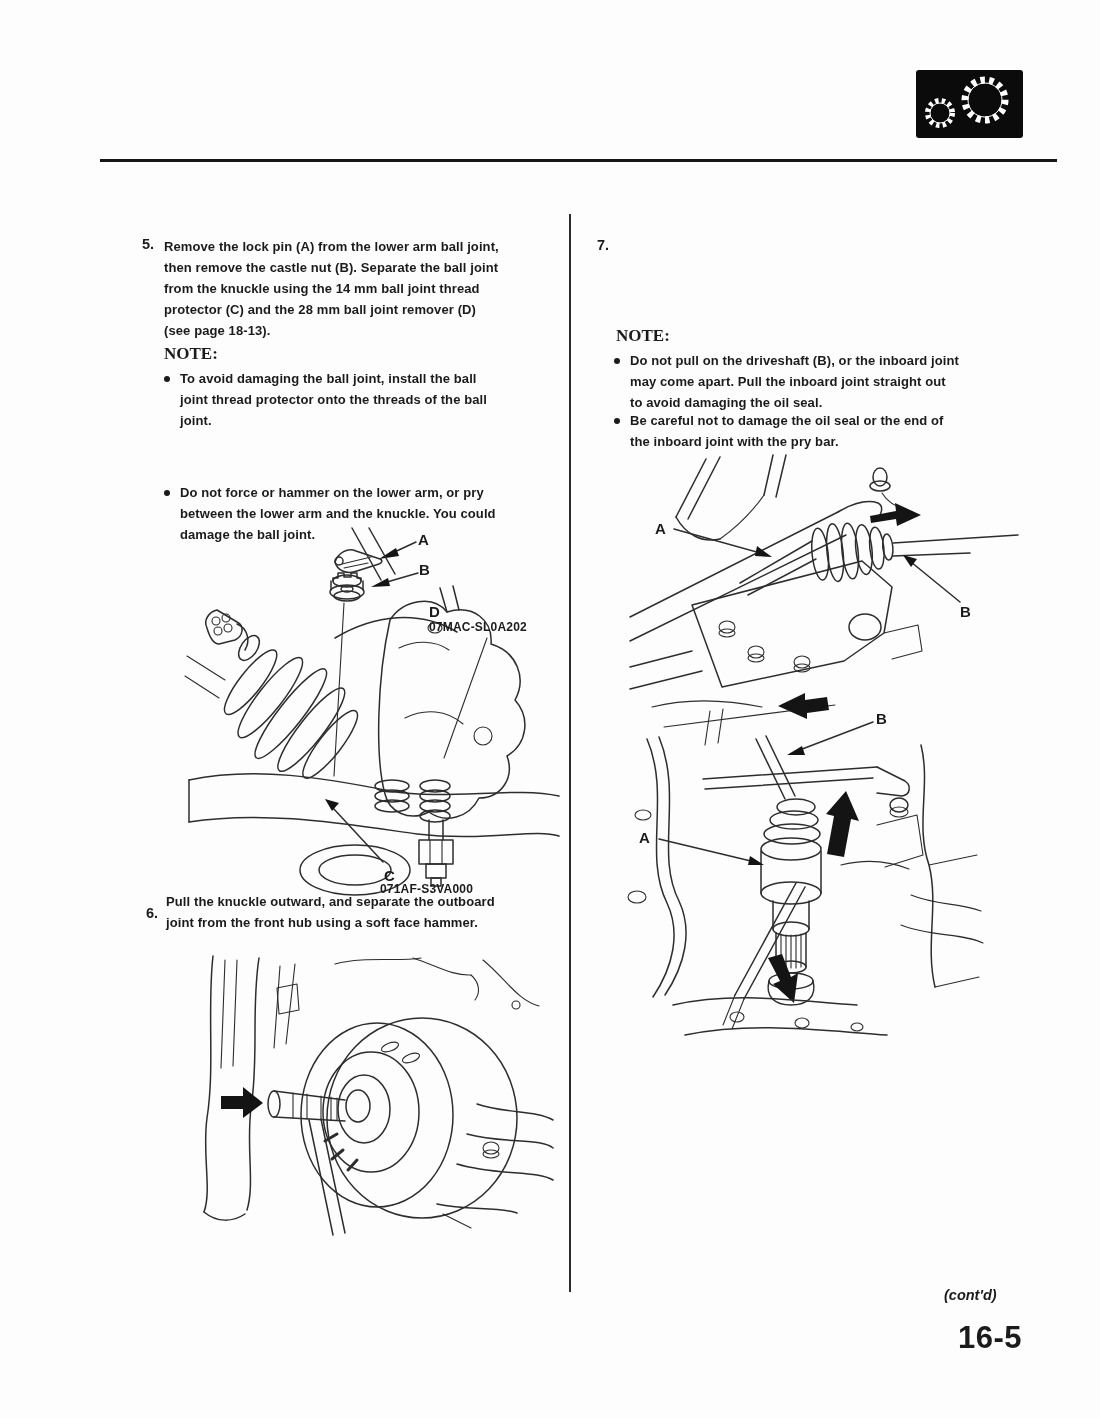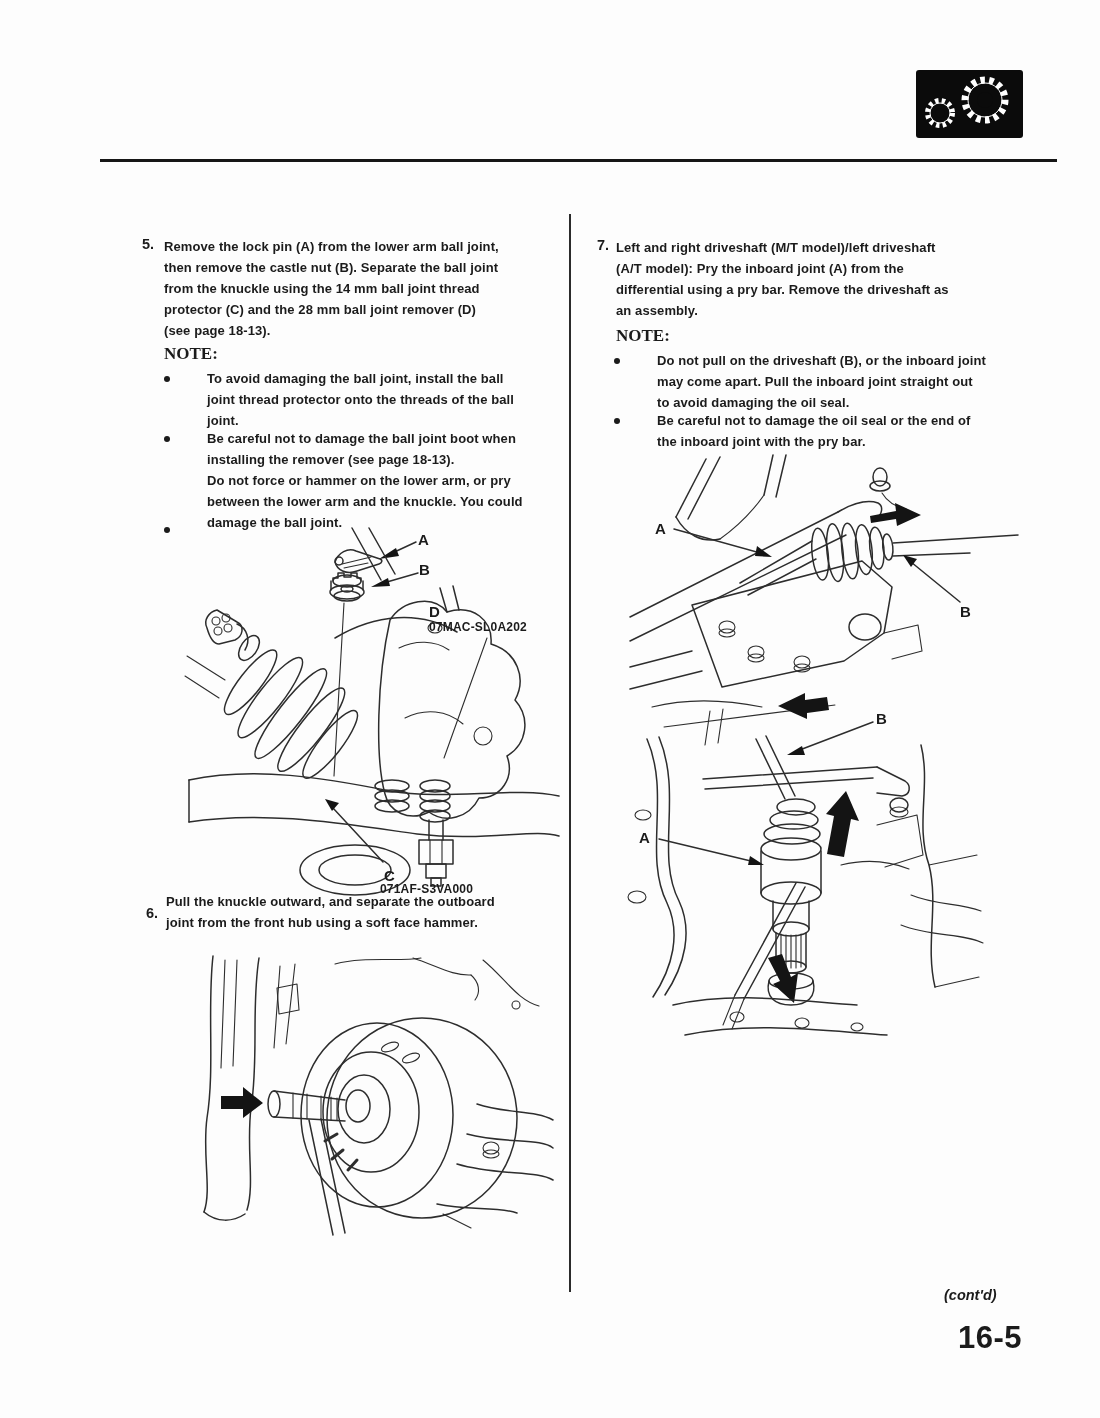--- a/index.html
+++ b/index.html
@@ -3,21 +3,21 @@
 <meta charset="utf-8">
 <style>
   html,body{margin:0;padding:0;}
   body{width:1100px;height:1418px;background:#fdfdfd;position:relative;
        font-family:"Liberation Sans",sans-serif;color:#1b1b1b;overflow:hidden;}
   .page{position:absolute;inset:0;}
   .abs{position:absolute;}
   .para{white-space:pre-line;font-size:13px;line-height:21px;font-weight:bold;letter-spacing:.1px;}
   .stepnum{font-size:14.5px;font-weight:bold;}
   .notehead{font-size:17px;font-weight:bold;font-family:Liberation Serif, serif;}
-  .bullet{display:flex;gap:27px;}
+  .bullet{display:flex;}
   .dot{width:6px;height:6px;border-radius:50%;background:#1b1b1b;margin-top:8px;margin-right:10px;flex:none;}
   .dlabel{font-size:15px;font-weight:bold;letter-spacing:.3px;}
   .dpart{font-size:12px;font-weight:bold;letter-spacing:.2px;}
   .hrule{background:#161616;}
   .vrule{background:#2b2b2b;}
   .logo{background:#0b0b0b;border-radius:3px;}
   .contd{font-size:14.5px;font-weight:bold;font-style:italic;}
   .pagenum{font-size:31px;font-weight:bold;letter-spacing:.5px;}
   svg{position:absolute;overflow:visible;}
   .ln path,.ln ellipse,.ln circle,.ln line,.ln rect{fill:none;stroke:#2d2d2d;stroke-width:1.5;stroke-linecap:round;stroke-linejoin:round;}
@@ -53,26 +53,21 @@
 (see page 18-13).</div>
 
   <div class="notehead abs" style="left:164px;top:344px;">NOTE:</div>
 
   <div class="bullet abs" style="left:164px;top:368px;">
     <span class="dot"></span>
     <span class="para">To avoid damaging the ball joint, install the ball
 joint thread protector onto the threads of the ball
 joint.</span>
   </div>
-  <div class="bullet abs" style="left:164px;top:428px;">
-    <span class="dot"></span>
-    <span class="para">Be careful not to damage the ball joint boot when
-installing the remover (see page 18-13).</span>
-  </div>
-  <div class="bullet abs" style="left:164px;top:470px;align-items:flex-end;">
+  <div class="bullet abs" style="left:164px;top:482px;">
     <span class="dot"></span>
     <span class="para">Do not force or hammer on the lower arm, or pry
 between the lower arm and the knuckle. You could
 damage the ball joint.</span>
   </div>
 
   <svg class="ln" style="left:185px;top:528px;" width="380" height="375" viewBox="0 0 380 375">
 
     <g>
       <path d="M150,34 C153,25 163,19 171,23 L195,31 C198,32 197,35 194,36 L172,43 C161,47 152,42 150,34 Z"></path>
@@ -203,24 +198,20 @@
     <path d="M292,156 C322,166 350,162 368,172"></path>
     <path d="M282,186 C320,196 356,190 368,200"></path>
     <path d="M272,216 C312,228 352,222 368,232"></path>
     <ellipse class="thin" cx="306" cy="200" rx="8" ry="6"></ellipse>
       <ellipse class="thin" cx="306" cy="206" rx="8" ry="4"></ellipse>
     <path d="M252,256 C282,263 312,258 332,265"></path>
     <path class="thin" d="M258,266 L286,280"></path>
   </svg>
 
   <div class="stepnum abs" style="left:597px;top:237px;">7.</div>
-  <div class="para abs" style="left:616px;top:237px;">Left and right driveshaft (M/T model)/left driveshaft
-(A/T model): Pry the inboard joint (A) from the
-differential using a pry bar. Remove the driveshaft as
-an assembly.</div>
 
   <div class="notehead abs" style="left:616px;top:326px;">NOTE:</div>
 
   <div class="bullet abs" style="left:614px;top:350px;">
     <span class="dot"></span>
     <span class="para">Do not pull on the driveshaft (B), or the inboard joint
 may come apart. Pull the inboard joint straight out
 to avoid damaging the oil seal.</span>
   </div>
   <div class="bullet abs" style="left:614px;top:410px;">

